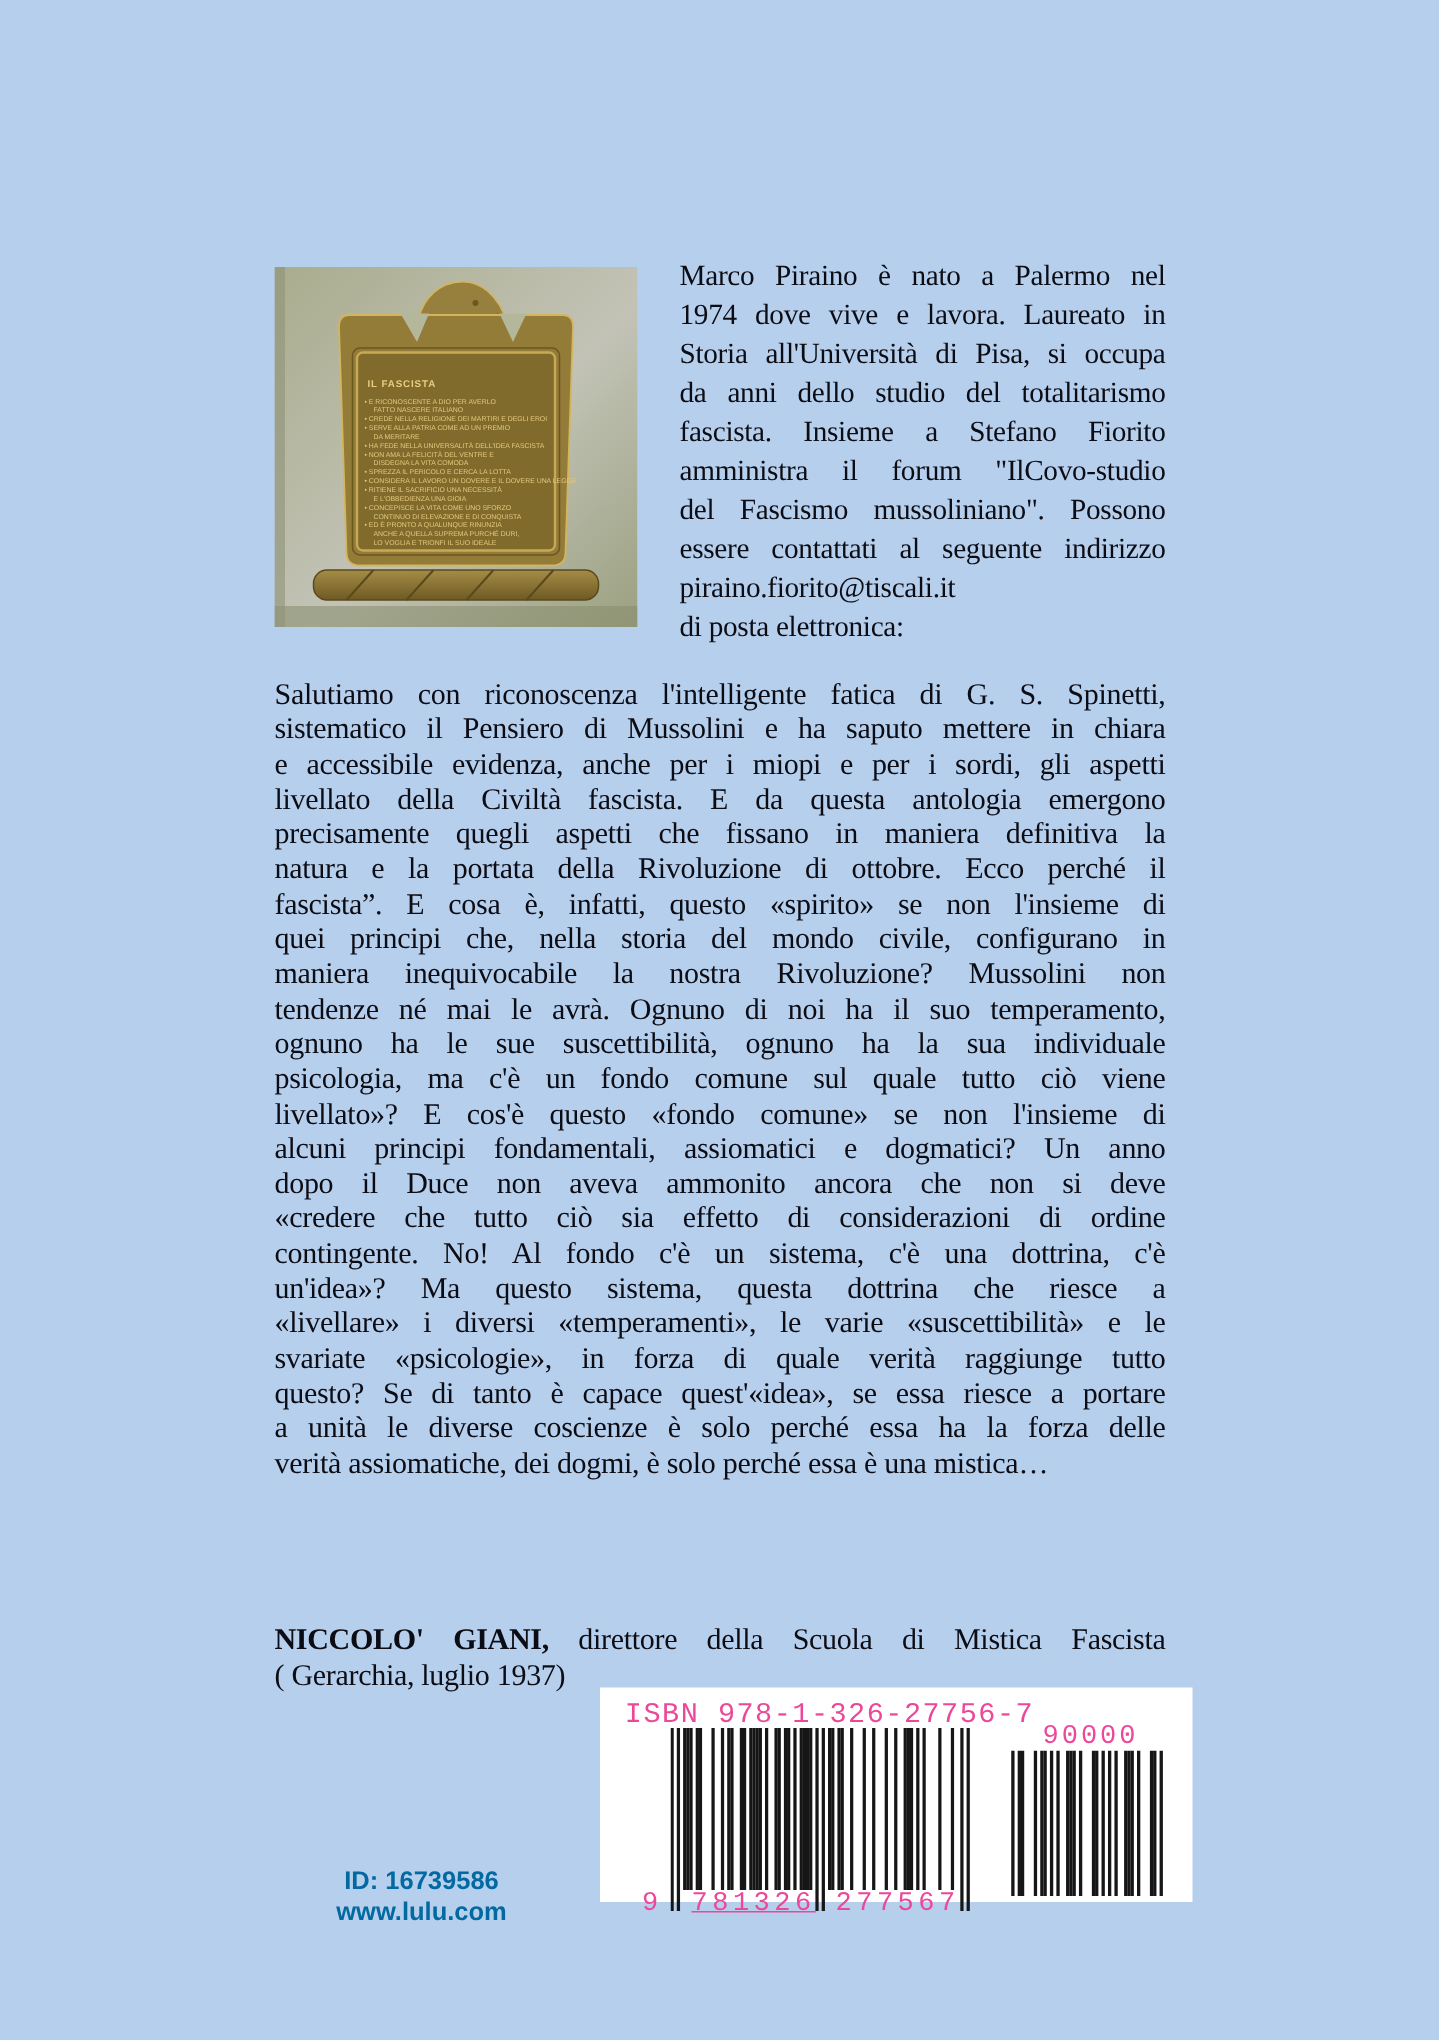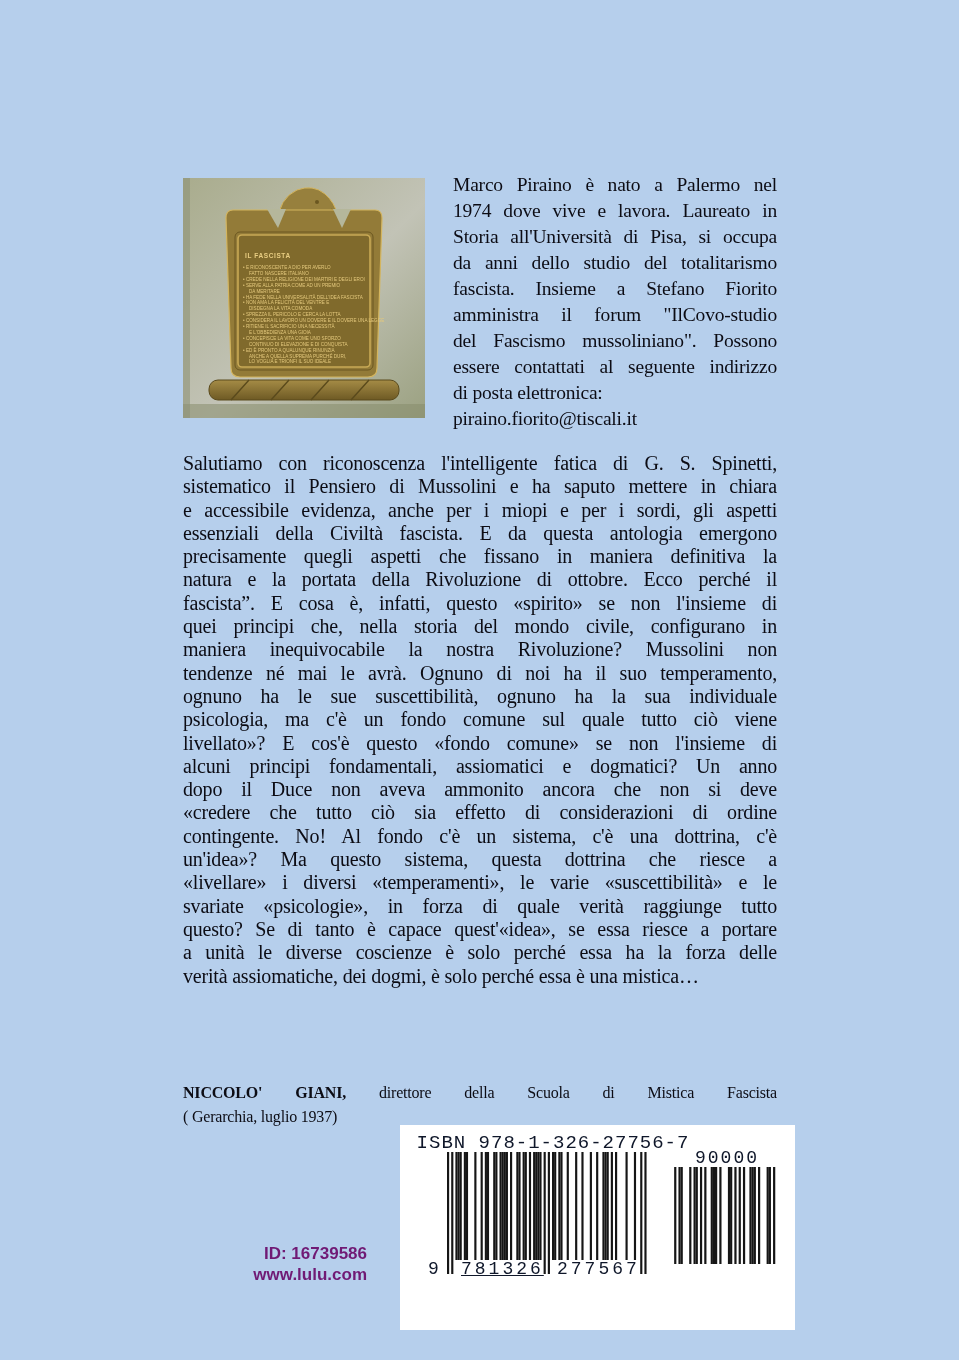--- a/index.html
+++ b/index.html
@@ -20,36 +20,36 @@
   
   .body-text{
     position:absolute;left:183px;top:452px;width:594px;
     font-size:20px;line-height:23.3px;letter-spacing:-0.2px;
   }
   .body-text > div{text-align:justify;text-align-last:justify;}
   .body-text > div:last-child{text-align-last:left;}
   
   .attribution{
     position:absolute;left:183px;top:1081px;width:594px;
-    font-size:16px;line-height:24px;letter-spacing:-0.2px;
+    font-size:20px;line-height:24px;letter-spacing:-0.2px;
   }
   .attribution .line1{text-align:justify;text-align-last:justify;}
   .attribution .name{font-weight:bold;}
   .attribution .line2{text-align:left;}
   
   .publisher{
-    position:absolute;left:195px;top:1243px;width:172px;text-align:right;
-    color:#701a75;font-family:"Liberation Sans", sans-serif;
+    position:absolute;left:195px;top:1243px;width:172px;text-align:center;
+    color:#0369a1;font-family:"Liberation Sans", sans-serif;
     font-weight:bold;font-size:17px;line-height:21px;
   }
   
   .barcode-box{
-    position:absolute;left:400px;top:1125px;width:395px;height:205px;
+    position:absolute;left:400px;top:1125px;width:395px;height:143px;
     background:#ffffff;
-    font-family:"Liberation Mono","DejaVu Sans Mono",monospace;color:#0f172a;
+    font-family:"Liberation Mono","DejaVu Sans Mono",monospace;color:#ec4899;
   }
   .isbn-label{position:absolute;left:14px;top:7px;width:278px;text-align:center;
     font-size:19px;letter-spacing:1px;white-space:nowrap;}
   .main-bars{position:absolute;left:47px;top:27px;}
   .bc-digit{position:absolute;top:134px;font-size:18px;white-space:nowrap;}
   .d9{left:28px;}
   .dg1{left:61px;letter-spacing:3px;text-decoration:underline;}
   .dg2{left:157px;letter-spacing:3px;}
   .supp-num{position:absolute;left:286px;top:23px;width:82px;text-align:center;
     font-size:18px;letter-spacing:2px;}
@@ -125,29 +125,29 @@
 
 <div class="bio">
     <div>Marco Piraino è nato a Palermo nel</div>
     <div>1974 dove vive e lavora. Laureato in</div>
     <div>Storia all'Università di Pisa, si occupa</div>
     <div>da anni dello studio del totalitarismo</div>
     <div>fascista. Insieme a Stefano Fiorito</div>
     <div>amministra il forum "IlCovo-studio</div>
     <div>del Fascismo mussoliniano". Possono</div>
     <div>essere contattati al seguente indirizzo</div>
+    <div>piraino.fiorito@tiscali.it</div>
     <div>di posta elettronica:</div>
-    <div>piraino.fiorito@tiscali.it</div>
   </div>
 
 <div class="body-text">
     <div>Salutiamo con riconoscenza l'intelligente fatica di G. S. Spinetti,</div>
     <div>sistematico il Pensiero di Mussolini e ha saputo mettere in chiara</div>
     <div>e accessibile evidenza, anche per i miopi e per i sordi, gli aspetti</div>
-    <div>essenziali della Civiltà fascista. E da questa antologia emergono</div>
+    <div>livellato della Civiltà fascista. E da questa antologia emergono</div>
     <div>precisamente quegli aspetti che fissano in maniera definitiva la</div>
     <div>natura e la portata della Rivoluzione di ottobre. Ecco perché il</div>
     <div>fascista”. E cosa è, infatti, questo «spirito» se non l'insieme di</div>
     <div>quei principi che, nella storia del mondo civile, configurano in</div>
     <div>maniera inequivocabile la nostra Rivoluzione? Mussolini non</div>
     <div>tendenze né mai le avrà. Ognuno di noi ha il suo temperamento,</div>
     <div>ognuno ha le sue suscettibilità, ognuno ha la sua individuale</div>
     <div>psicologia, ma c'è un fondo comune sul quale tutto ciò viene</div>
     <div>livellato»? E cos'è questo «fondo comune» se non l'insieme di</div>
     <div>alcuni principi fondamentali, assiomatici e dogmatici? Un anno</div>

